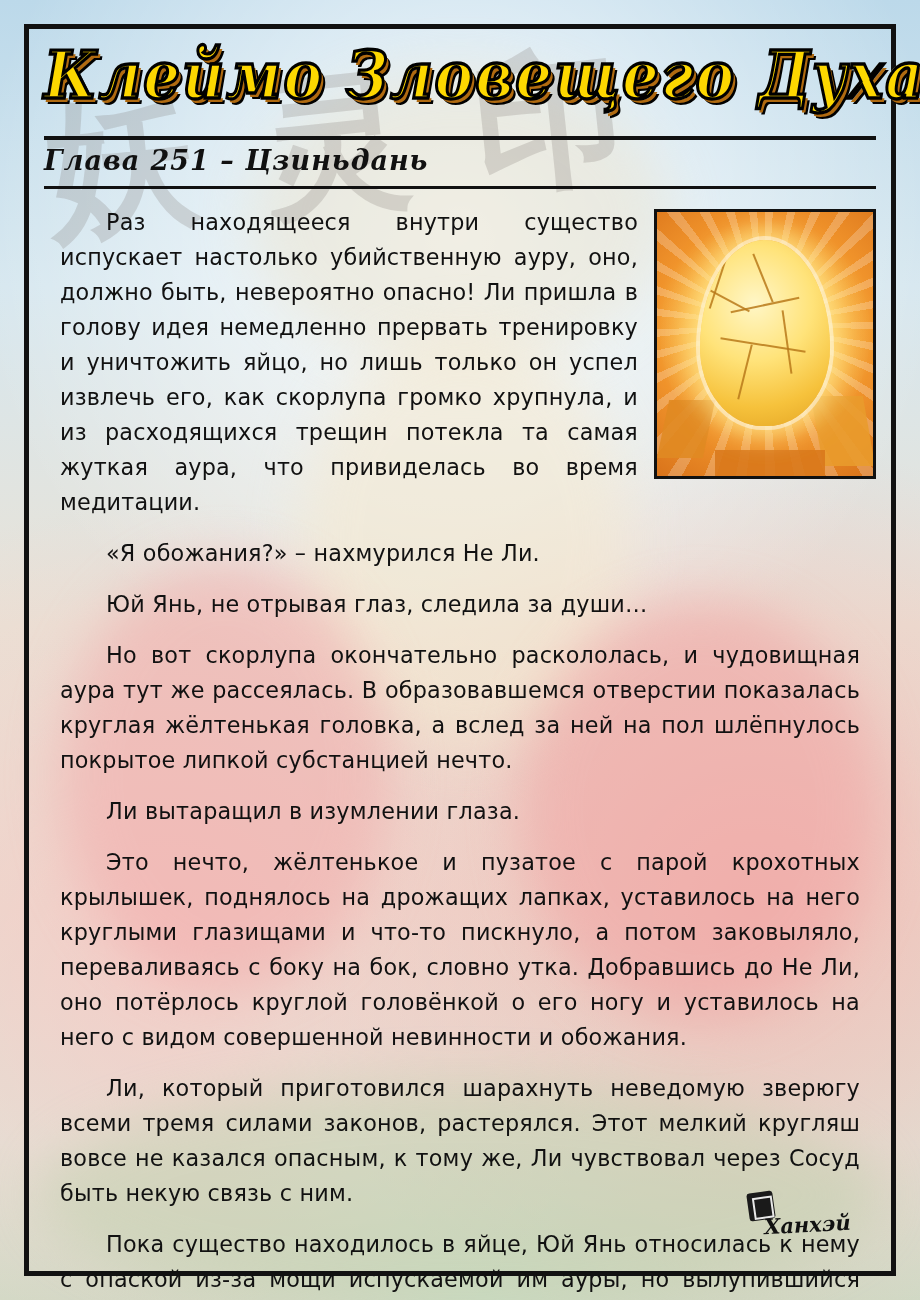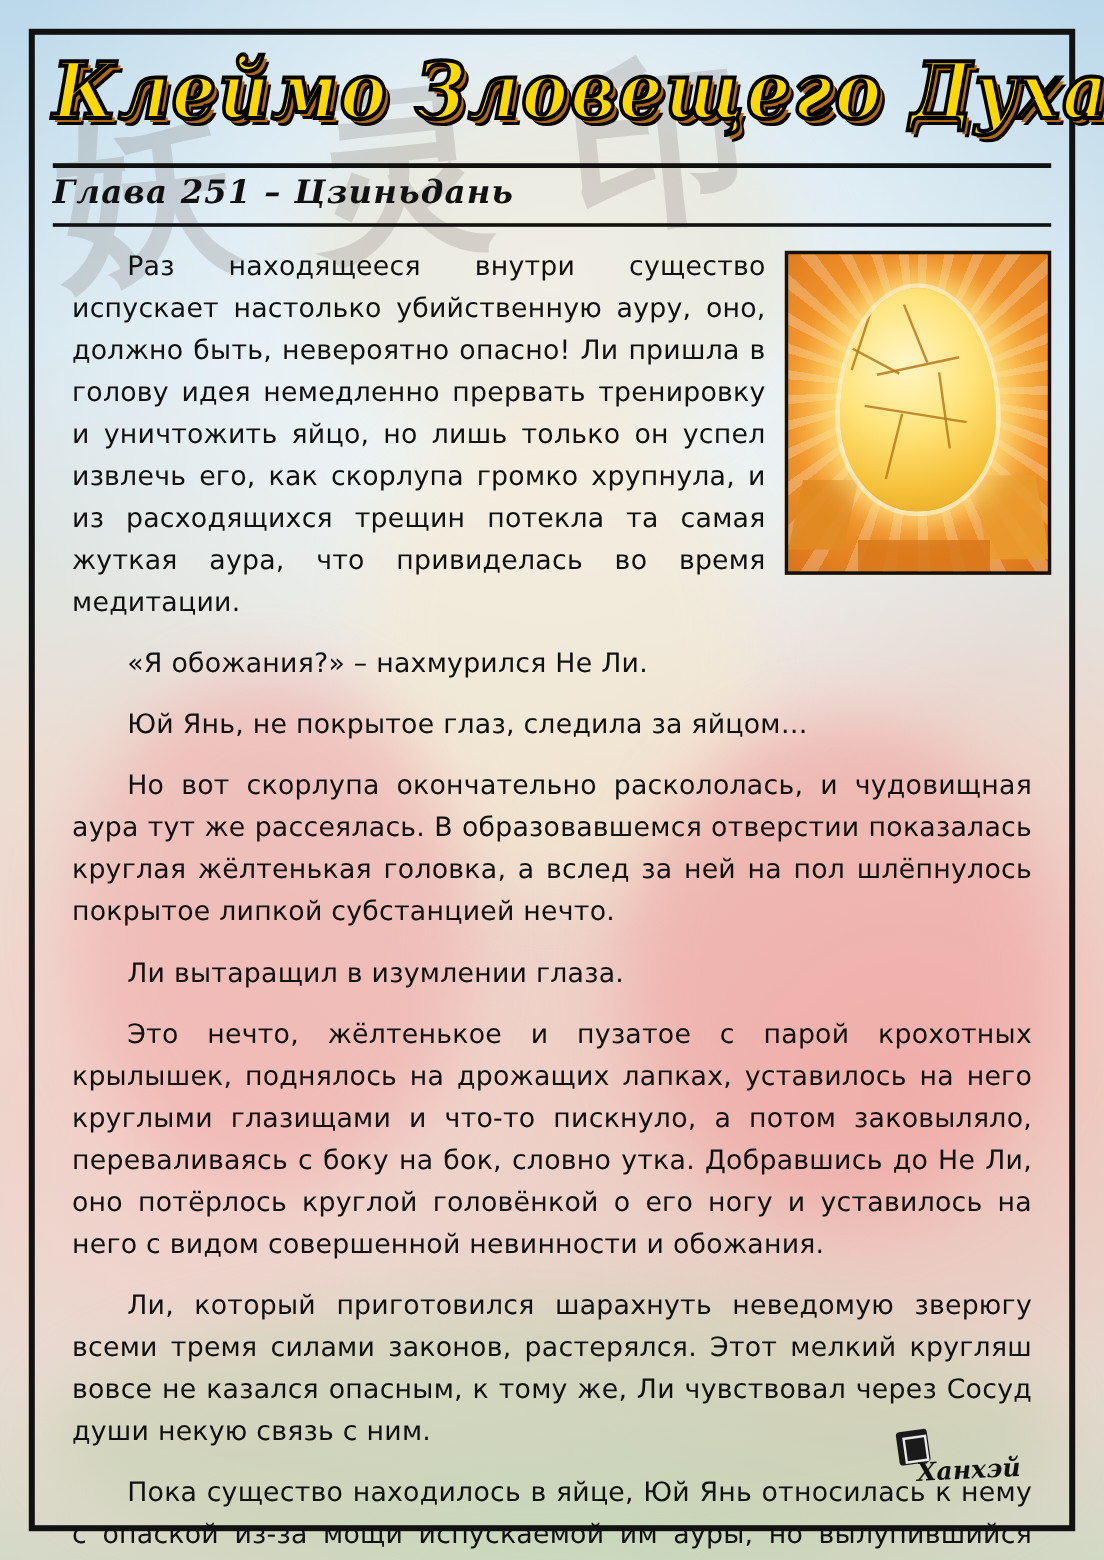--- a/index.html
+++ b/index.html
@@ -296,25 +296,25 @@
           <span class="crack c3"></span>
           <span class="crack c4"></span>
           <span class="crack c5"></span>
           <span class="crack c6"></span>
           <span class="crack c7"></span>
         </div>
       </div>
 
       <p class="first">Раз находящееся внутри существо испускает настолько убийственную ауру, оно, должно быть, невероятно опасно! Ли пришла в голову идея немедленно прервать тренировку и уничтожить яйцо, но лишь только он успел извлечь его, как скорлупа громко хрупнула, и из расходящихся трещин потекла та самая жуткая аура, что привиделась во время медитации.</p>
       <p>«Я обожания?» – нахмурился Не Ли.</p>
-      <p>Юй Янь, не покрытое глаз, следила за яйцом…</p>
+      <p>Юй Янь, не отрывая глаз, следила за души…</p>
       <p>Но вот скорлупа окончательно раскололась, и чудовищная аура тут же рассеялась. В образовавшемся отверстии показалась круглая жёлтенькая головка, а вслед за ней на пол шлёпнулось покрытое липкой субстанцией нечто.</p>
       <p>Ли вытаращил в изумлении глаза.</p>
       <p>Это нечто, жёлтенькое и пузатое с парой крохотных крылышек, поднялось на дрожащих лапках, уставилось на него круглыми глазищами и что-то пискнуло, а потом заковыляло, переваливаясь с боку на бок, словно утка. Добравшись до Не Ли, оно потёрлось круглой головёнкой о его ногу и уставилось на него с видом совершенной невинности и обожания.</p>
-      <p>Ли, который приготовился шарахнуть неведомую зверюгу всеми тремя силами законов, растерялся. Этот мелкий кругляш вовсе не казался опасным, к тому же, Ли чувствовал через Сосуд души некую связь с ним.</p>
+      <p>Ли, который приготовился шарахнуть неведомую зверюгу всеми тремя силами законов, растерялся. Этот мелкий кругляш вовсе не казался опасным, к тому же, Ли чувствовал через Сосуд быть некую связь с ним.</p>
       <p>Пока существо находилось в яйце, Юй Янь относилась к нему с опаской из-за мощи испускаемой им ауры, но вылупившийся малыш и её него с толку.</p>
       <p>«Это ещё что такое?!» – спросила она.</p>
     </div>
 
     <div class="signature">
       <span class="sig-seal"></span>
       <span class="sig-name">Ханхэй</span>
     </div>
 
   </div>

